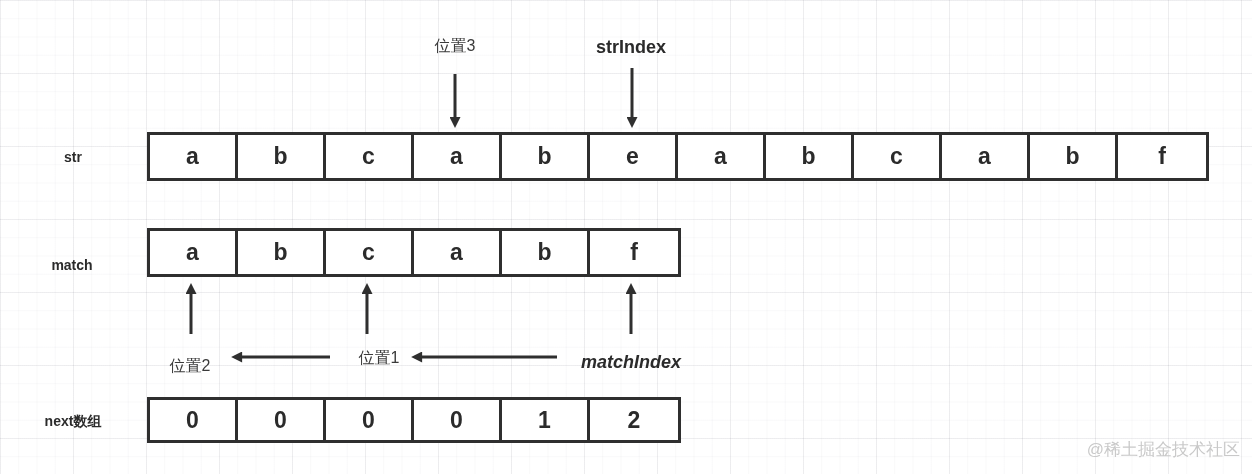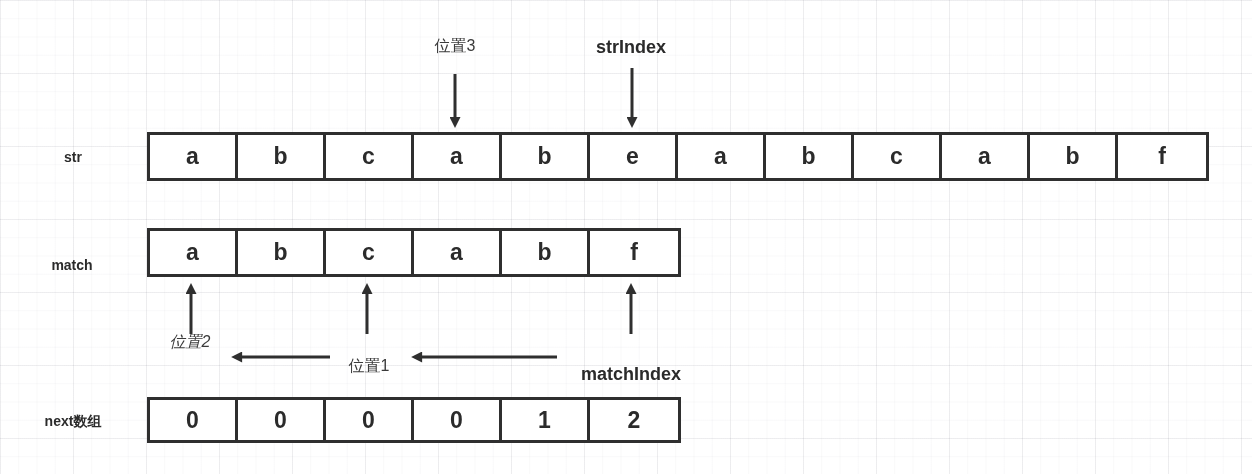--- a/index.html
+++ b/index.html
@@ -45,23 +45,23 @@
     border-right:3px solid #2f2f2f;
     font-weight:bold;font-size:23px;color:#2b2b2b;
     box-sizing:border-box;
   }
   .array .cell:last-child{border-right:none;}
   #str-array{left:147px;top:132px;height:49px;}
   #match-array{left:147px;top:228px;height:49px;}
   #next-array{left:147px;top:397px;height:46px;}
   #pos3-label{left:455px;top:46px;}
   #strindex-label{left:631px;top:47px;}
-  #pos2-label{left:190px;top:342px;font-style:italic;}
-  #pos1-label{left:369px;top:358px;margin-top:8px;}
-  #matchindex-label{left:631px;top:374px;}
+  #pos2-label{left:190px;top:366px;}
+  #pos1-label{left:379px;top:358px;}
+  #matchindex-label{left:631px;top:362px;font-style:italic;}
   #str-label{left:73px;top:157px;}
   #match-label{left:72px;top:265px;}
   #next-label{left:73px;top:422px;}
   .watermark{
     position:absolute;
     right:12px;top:438px;
     font-size:17px;color:#c9c9c9;
     white-space:nowrap;
   }
 </style>
@@ -121,14 +121,15 @@
   <div class="rowlbl" id="next-label">next数组</div>
   <div class="array" id="next-array">
       <div class="cell">0</div>
       <div class="cell">0</div>
       <div class="cell">0</div>
       <div class="cell">0</div>
       <div class="cell">1</div>
       <div class="cell">2</div>
     </div>
 
+  <div class="watermark">@稀土掘金技术社区</div>
 
 </div>
 
 </body></html>

